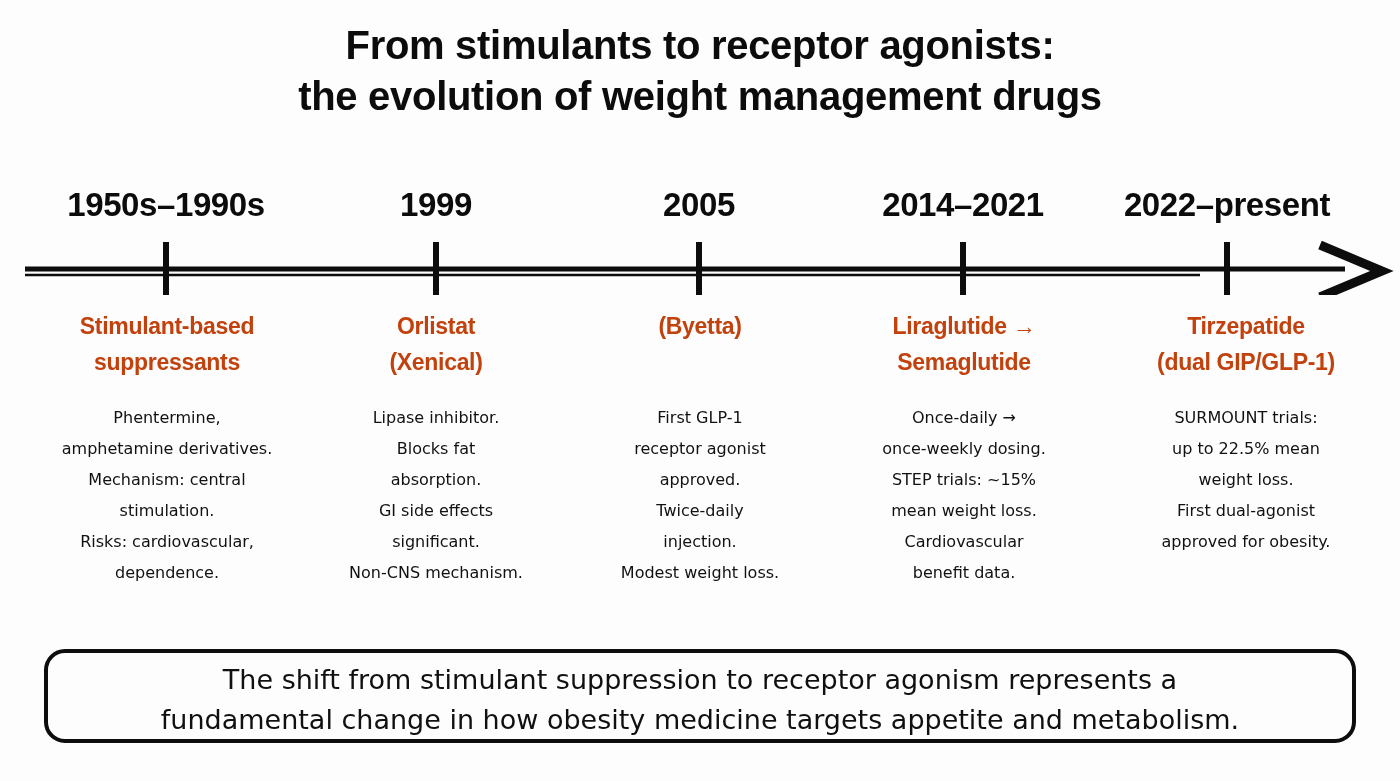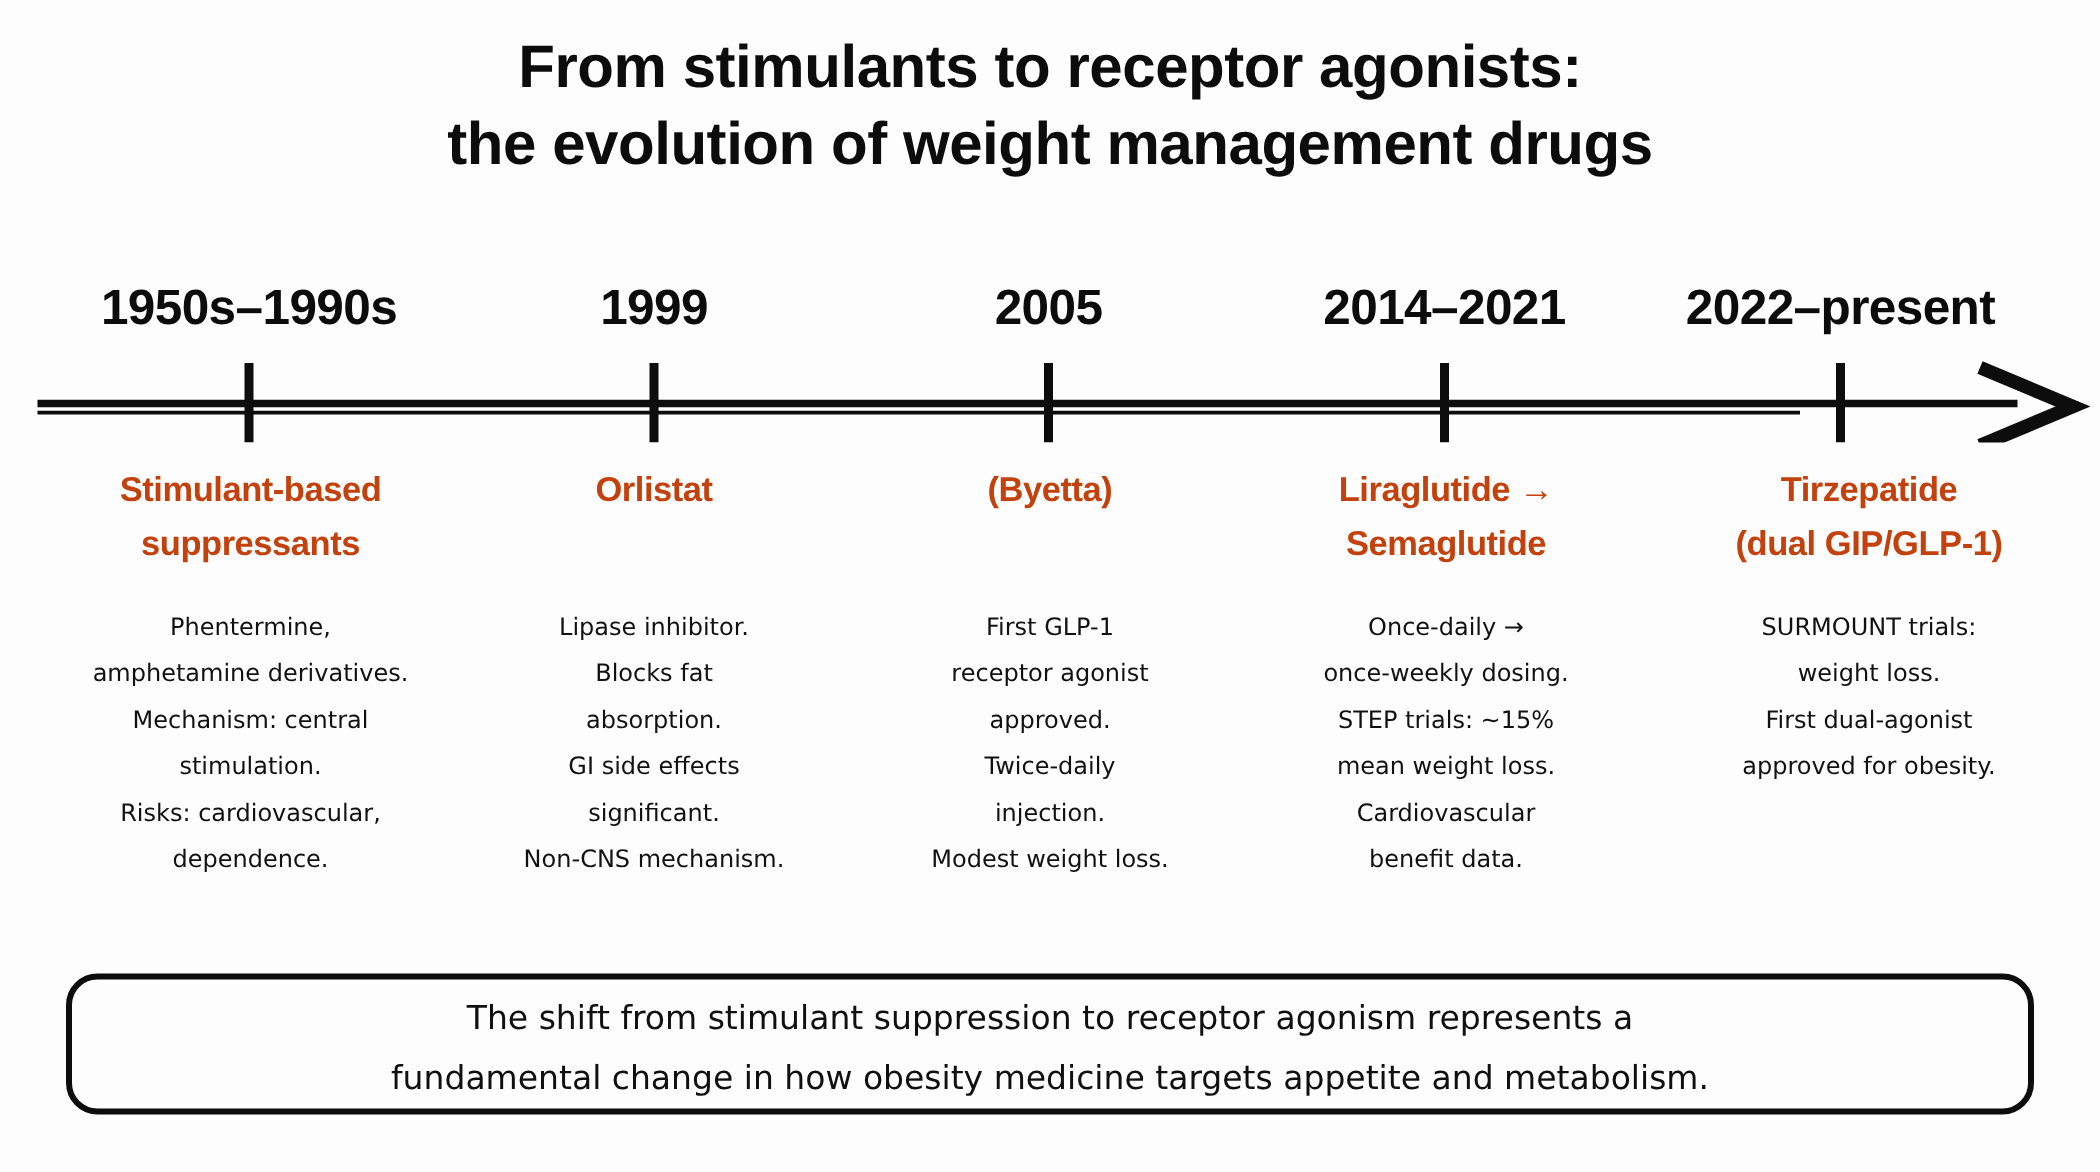--- a/index.html
+++ b/index.html
@@ -107,21 +107,21 @@
     width: 100%;
     height: 100%;
   }
   .callout-text {
     position: absolute;
     left: 26px;
     right: 26px;
     top: 12px;
     text-align: center;
     font-family: "DejaVu Sans", sans-serif;
-    font-size: 22px;
+    font-size: 27px;
     line-height: 40px;
     color: #101010;
   }
   .callout-text .cl { display: block; }
 </style>
 </head>
 <body>
 
 <div class="title">
   <span class="line">From stimulants to receptor agonists:</span>
@@ -170,20 +170,21 @@
       <span class="bl">Mechanism: central</span>
       <span class="bl">stimulation.</span>
       <span class="bl">Risks: cardiovascular,</span>
       <span class="bl">dependence.</span>
     </div>
   </div>
 
   <div class="col" style="left:311px; width:250px;">
     <div class="col-head">
       <span class="hl">Orlistat</span>
+      <span class="hl">(Xenical)</span>
     </div>
     <div class="col-body">
       <span class="bl">Lipase inhibitor.</span>
       <span class="bl">Blocks fat</span>
       <span class="bl">absorption.</span>
       <span class="bl">GI side effects</span>
       <span class="bl">significant.</span>
       <span class="bl">Non-CNS mechanism.</span>
     </div>
   </div>
@@ -217,20 +218,21 @@
     </div>
   </div>
 
   <div class="col" style="left:1098px; width:296px;">
     <div class="col-head">
       <span class="hl">Tirzepatide</span>
       <span class="hl">(dual GIP/GLP-1)</span>
     </div>
     <div class="col-body">
       <span class="bl">SURMOUNT trials:</span>
+      <span class="bl">up to 22.5% mean</span>
       <span class="bl">weight loss.</span>
       <span class="bl">First dual-agonist</span>
       <span class="bl">approved for obesity.</span>
     </div>
   </div>
 
 </div>
 
 <div class="callout">
   <svg class="callout-border" viewBox="0 0 1314 96" preserveAspectRatio="none">

